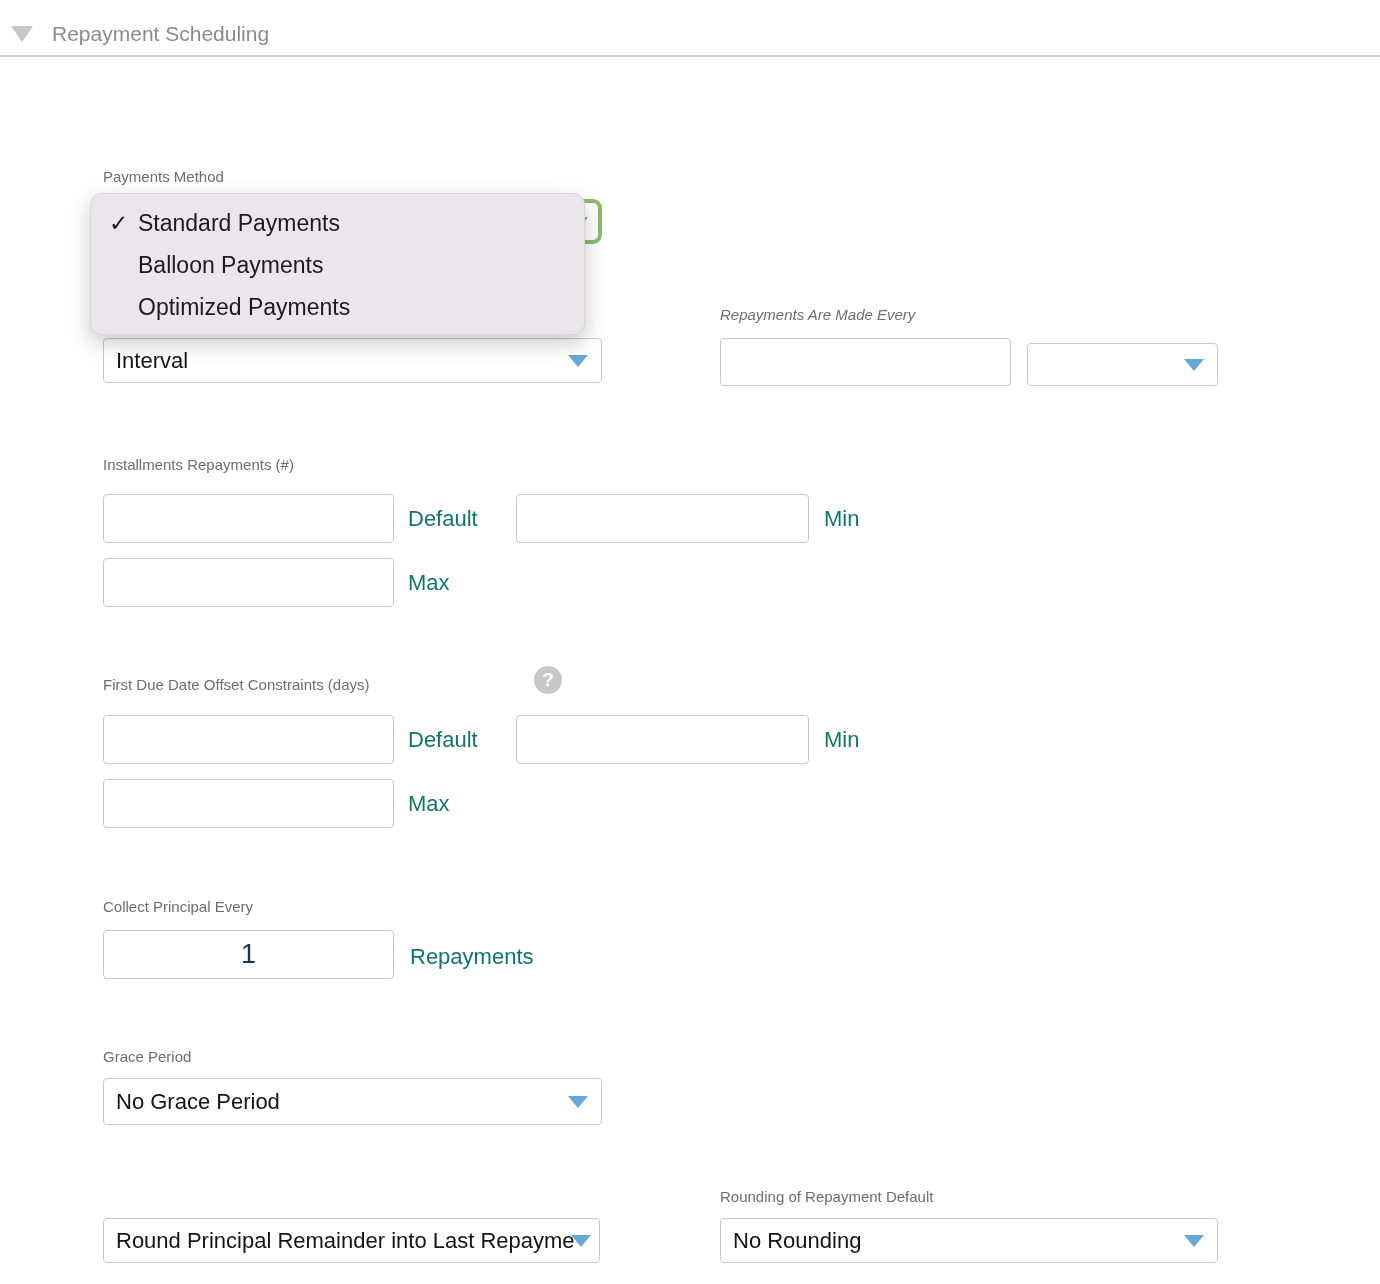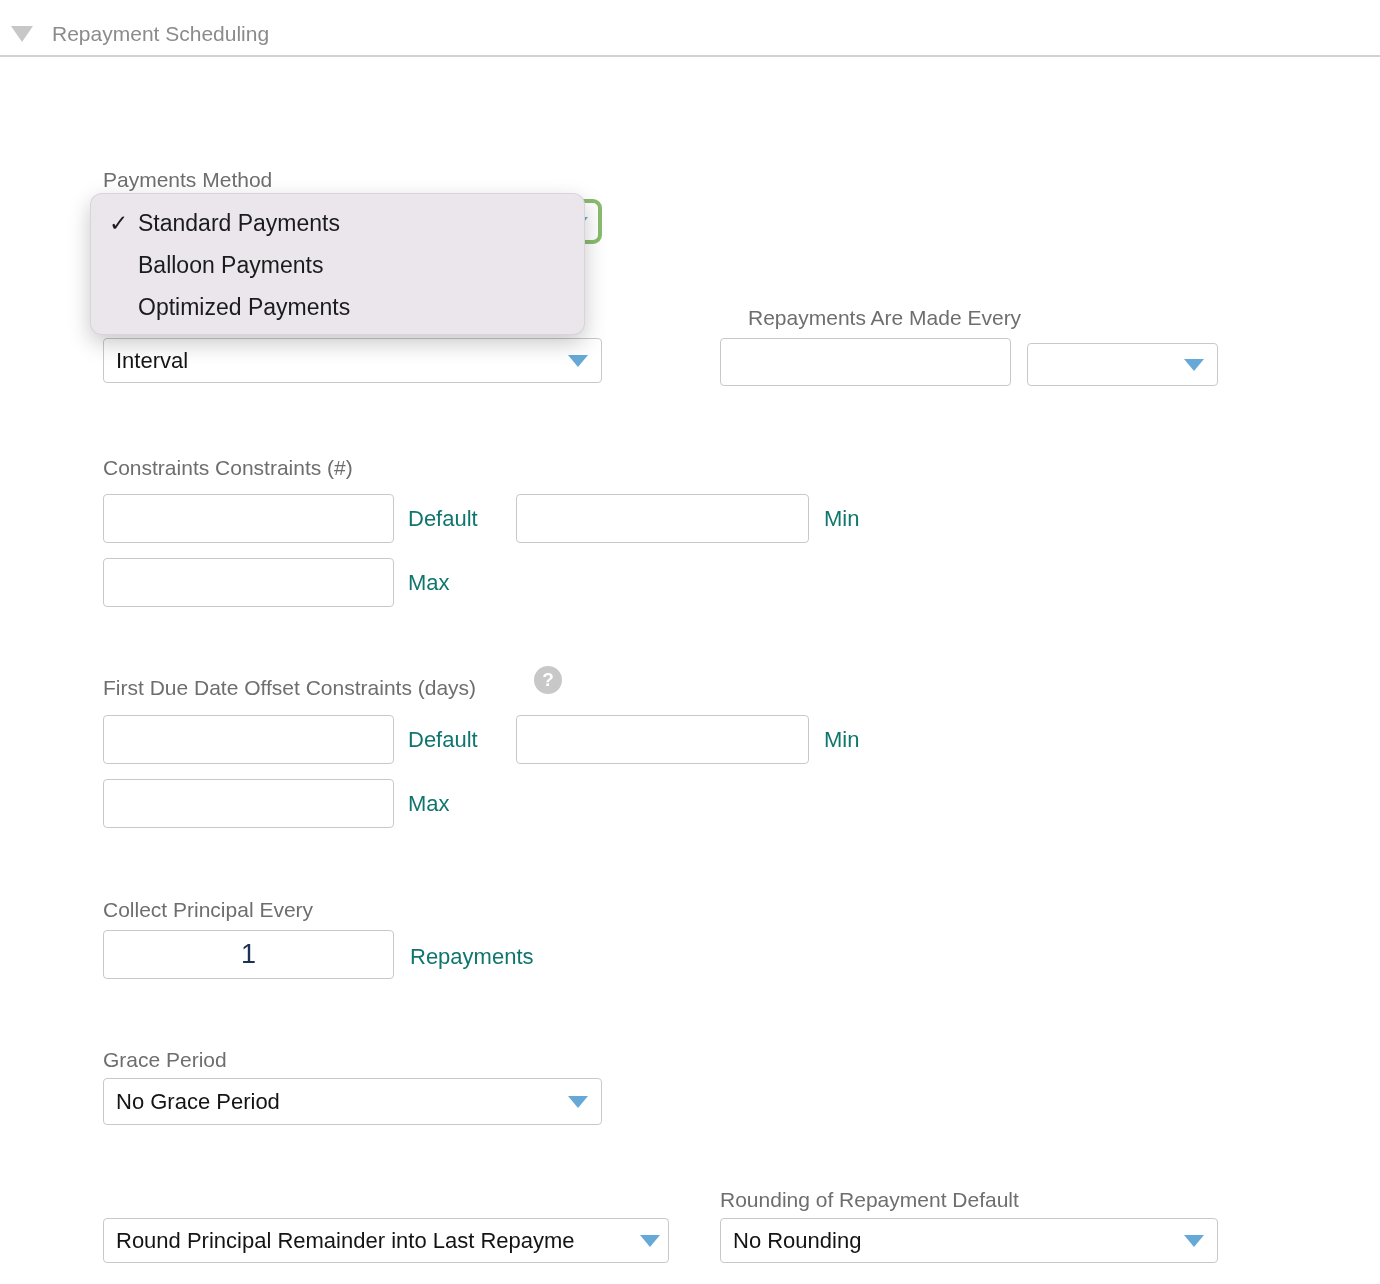--- a/index.html
+++ b/index.html
@@ -30,21 +30,21 @@
     cursor:pointer;
   }
   .section-title {
     position:absolute; left:52px; top:22px;
     font-size:21px; color:#8b8b8b;
   }
 
   
   .field-label {
     position:absolute;
-    color:#6e6e6e; font-size:21px; white-space:nowrap;
+    color:#6e6e6e; font-size:15px; white-space:nowrap;
   }
   .inline-label {
     position:absolute;
     color:#0f766e; font-size:22px; white-space:nowrap;
   }
   .text-input {
     position:absolute;
     border:1px solid #c9c9c9; border-radius:4px;
     background:#fff; outline:none;
     font-family:inherit; font-size:22px; color:#16325c;
@@ -145,28 +145,28 @@
     <div class="menu-item">
       <span>Optimized Payments</span>
     </div>
   </div>
 
   <div class="select-box" style="left:103px; top:338px; width:499px; height:45px;">
     <span class="select-text">Interval</span>
     <span class="arrow-down"></span>
   </div>
 
-  <div class="field-label" style="left:748px; top:306px;">Repayments Are Made Every</div>
+  <div class="field-label" style="left:720px; top:306px;font-style:italic;">Repayments Are Made Every</div>
   <input class="text-input" style="left: 720px; top: 338px; width: 291px; height: 48px;" value="">
   <div class="select-box" style="left:1027px; top:343px; width:191px; height:43px;">
     <span class="select-text"></span>
     <span class="arrow-down"></span>
   </div>
 
-  <div class="field-label" style="left:103px; top:456px;">Constraints Constraints (#)</div>
+  <div class="field-label" style="left:103px; top:456px;">Installments Repayments (#)</div>
   <input class="text-input" style="left: 103px; top: 494px; width: 291px; height: 49px;" value="">
   <div class="inline-label" style="left:408px; top:506px;">Default</div>
   <input class="text-input" style="left: 516px; top: 494px; width: 293px; height: 49px;" value="">
   <div class="inline-label" style="left:824px; top:506px;">Min</div>
   <input class="text-input" style="left: 103px; top: 558px; width: 291px; height: 49px;" value="">
   <div class="inline-label" style="left:408px; top:570px;">Max</div>
 
   <div class="field-label" style="left:103px; top:676px;">First Due Date Offset Constraints (days)</div>
   <div class="help-icon">?</div>
   <input class="text-input" style="left: 103px; top: 715px; width: 291px; height: 49px;" value="">
@@ -179,21 +179,21 @@
   <div class="field-label" style="left:103px; top:898px;">Collect Principal Every</div>
   <input class="text-input centered-value" style="left: 103px; top: 930px; width: 291px; height: 49px;" value="1">
   <div class="inline-label" style="left:410px; top:944px;">Repayments</div>
 
   <div class="field-label" style="left:103px; top:1048px;">Grace Period</div>
   <div class="select-box" style="left:103px; top:1078px; width:499px; height:47px;">
     <span class="select-text">No Grace Period</span>
     <span class="arrow-down"></span>
   </div>
 
-  <div class="select-box" style="left:103px; top:1218px; width:566px; height:45px;">
+  <div class="select-box" style="left:103px; top:1218px; width:497px; height:45px;">
     <span class="select-text">Round Principal Remainder into Last Repayme</span>
     <span class="arrow-down" style="right:8px;"></span>
   </div>
 
   <div class="field-label" style="left:720px; top:1188px;">Rounding of Repayment Default</div>
   <div class="select-box" style="left:720px; top:1218px; width:498px; height:45px;">
     <span class="select-text">No Rounding</span>
     <span class="arrow-down"></span>
   </div>
 

